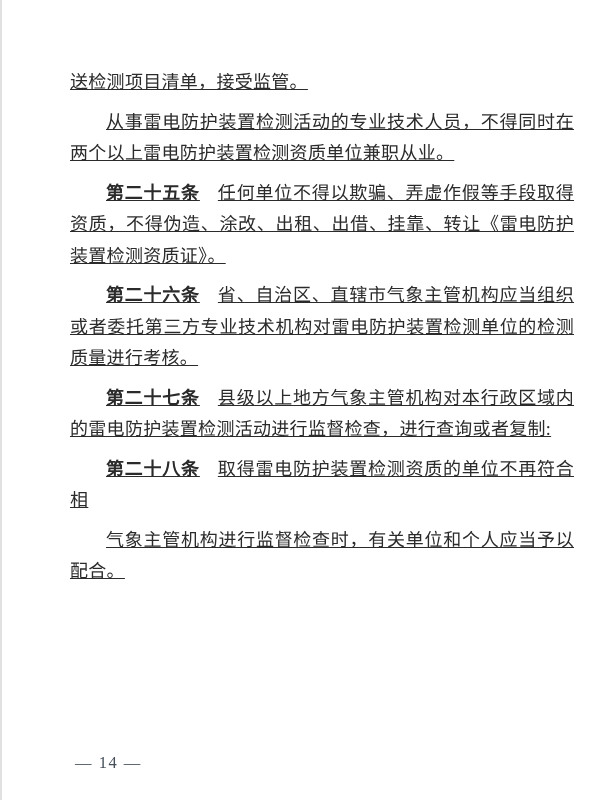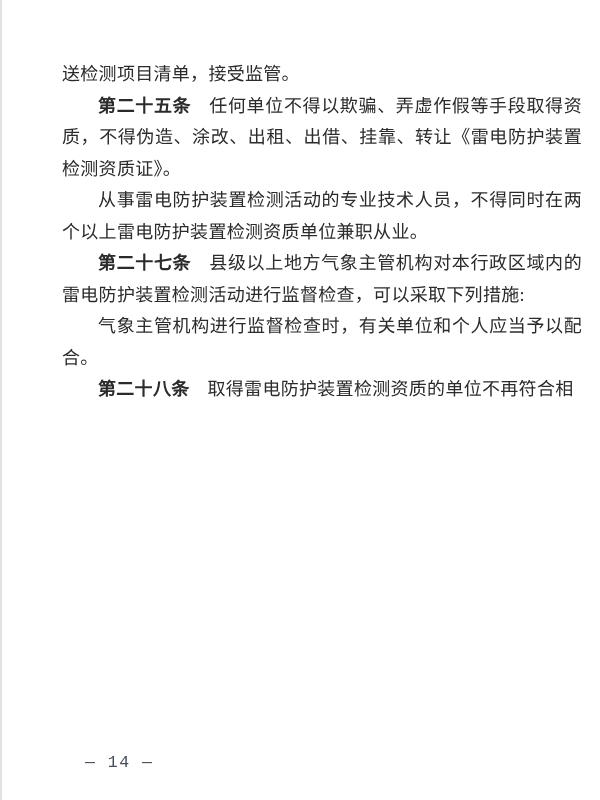--- a/index.html
+++ b/index.html
@@ -34,67 +34,68 @@
     top: 59px;
     width: 520px;
     font-size: 18px;
     letter-spacing: 0.3px;
     line-height: 31.5px;
     color: #2b2b2b;
     text-align: justify;
     text-justify: inter-ideograph;
   }
   .body-text p {
-    margin: 0;
+    margin: 8px;
     padding: 0;
     text-indent: 2em;
+    text-decoration: underline;
   }
   .body-text p.no-indent {
     text-indent: 0;
   }
   .term {
     font-weight: 700;
     margin-right: 1em;
   }
   .term:empty {
     display: none;
   }
   .page-footer {
     position: absolute;
-    left: 85px;
+    left: 75px;
     top: 753px;
     font-size: 16.5px;
     letter-spacing: 1.5px;
     color: #454e59;
-    font-family: Liberation Mono, monospace;
   }
 </style>
 </head>
 <body>
 
 <div class="page">
 
   <div class="scan-edge"></div>
 
   <main class="body-text">
 
     <p class="no-indent"><span>送检测项目清单，接受监管。</span></p>
 
 
+    <p><span>从事雷电防护装置检测活动的专业技术人员，不得同时在两个以上雷电防护装置检测资质单位兼职从业。</span></p>
+
     <p><span class="term">第二十五条</span><span>任何单位不得以欺骗、弄虚作假等手段取得资质，不得伪造、涂改、出租、出借、挂靠、转让《雷电防护装置检测资质证》。</span></p>
 
-    <p><span>从事雷电防护装置检测活动的专业技术人员，不得同时在两个以上雷电防护装置检测资质单位兼职从业。</span></p>
+    <p><span class="term">第二十六条</span><span>省、自治区、直辖市气象主管机构应当组织或者委托第三方专业技术机构对雷电防护装置检测单位的检测质量进行考核。</span></p>
 
-
-    <p><span class="term">第二十七条</span><span>县级以上地方气象主管机构对本行政区域内的雷电防护装置检测活动进行监督检查，可以采取下列措施:</span></p>
+    <p><span class="term">第二十七条</span><span>县级以上地方气象主管机构对本行政区域内的雷电防护装置检测活动进行监督检查，进行查询或者复制:</span></p>
 
 
 
 
+    <p><span class="term">第二十八条</span><span>取得雷电防护装置检测资质的单位不再符合相</span></p>
+
     <p><span>气象主管机构进行监督检查时，有关单位和个人应当予以配合。</span></p>
-
-    <p><span class="term">第二十八条</span><span>取得雷电防护装置检测资质的单位不再符合相</span></p>
 
   </main>
 
   <footer class="page-footer"><span>— 14 —</span></footer>
 
 </div>
 
 </body></html>

